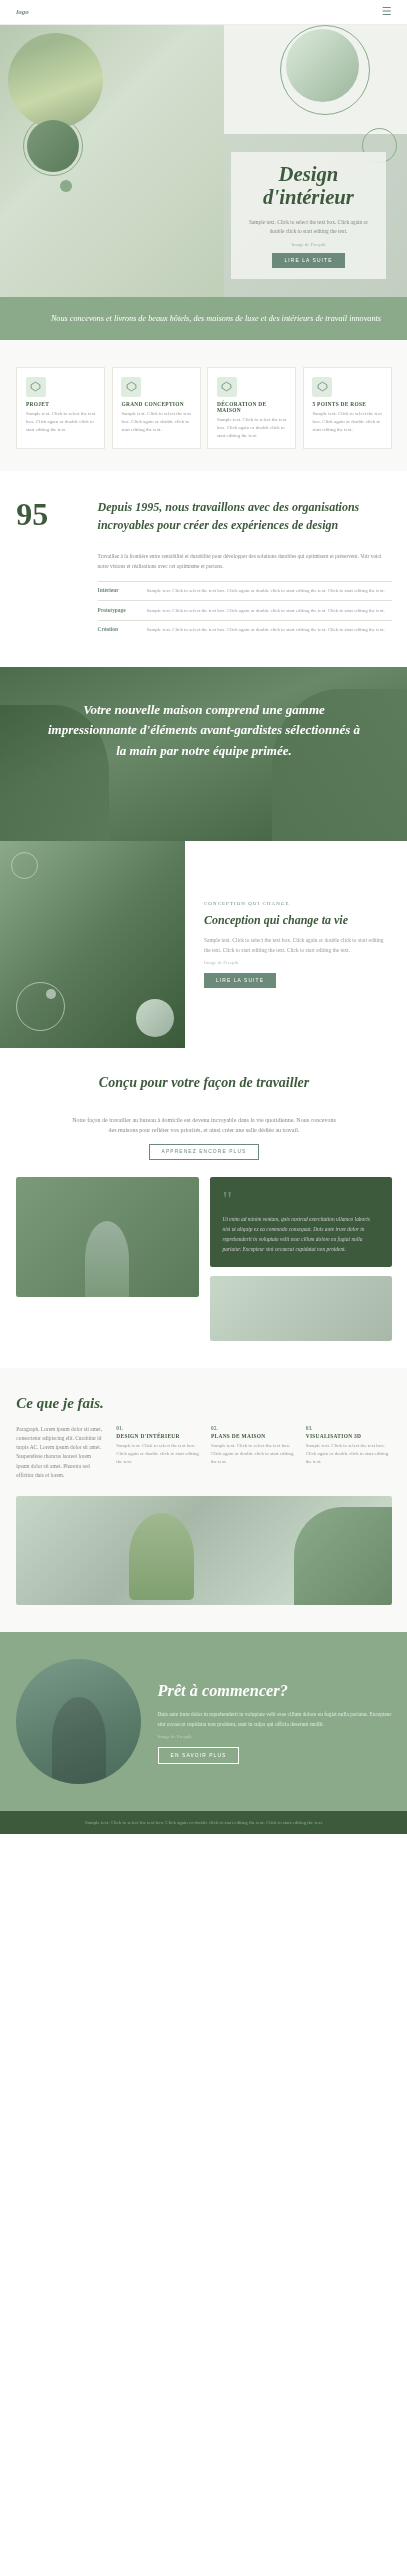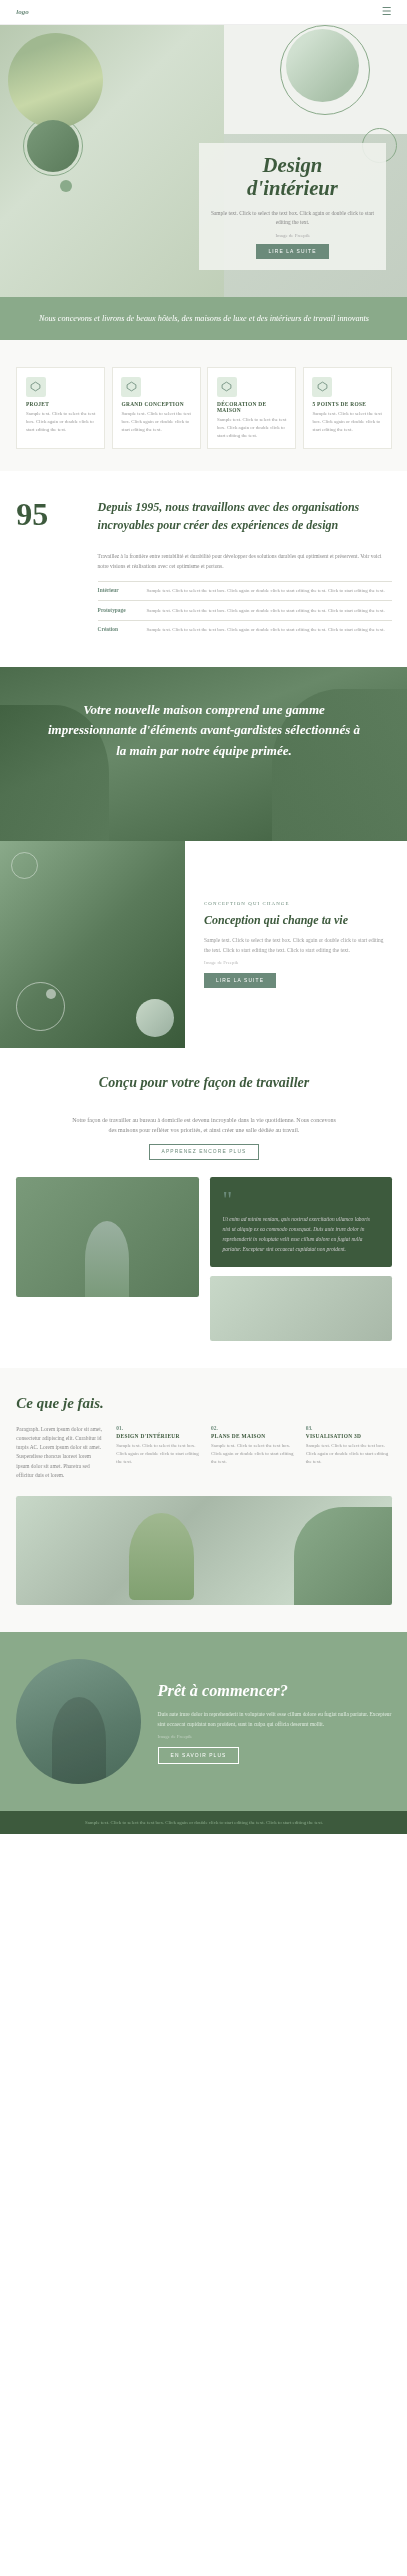--- a/index.html
+++ b/index.html
@@ -36,31 +36,31 @@
   <div style="position:absolute; top:95px; left:27px; width:52px; height:52px; border-radius:50%; overflow:hidden; z-index:2;">
     <div style="width:100%; height:100%; background:linear-gradient(135deg,#7a9a7a,#5a7a5a);"></div>
   </div>
 
   <div style="position:absolute; top:91px; left:23px; width:60px; height:60px; border-radius:50%; border:1.1px solid #8aaa8a; background:transparent; z-index:1;"></div>
 
   <div style="position:absolute; top:155px; left:60px; width:12px; height:12px; border-radius:50%; background:#8aaa8a; z-index:2;"></div>
 
   <div style="position:absolute; top:103px; right:11px; width:35px; height:35px; border-radius:50%; border:1.1px solid #8aaa8a; background:transparent; z-index:3;"></div>
 
-  <div style="position:absolute; bottom:27px; right:22px; width:187px; text-align:center; z-index:5; background:rgba(240,242,238,0.88); padding:11px;">
+  <div style="position:absolute; bottom:18px; right:22px; width:155px; text-align:center; z-index:5; background:rgba(240,242,238,0.88); padding:11px;">
     <h1 style="font-size:20.7px; color:#3d5a3d; line-height:1.15; margin-bottom:7.6px; font-style:italic; white-space:pre-line;">Design
 d'intérieur</h1>
     <p style="font-size:5.4px; color:#888; line-height:1.7; margin-bottom:5.4px;">Sample text. Click to select the text box. Click again or double click to start editing the text.</p>
     <p style="font-size:4.9px; color:#aaa; margin-bottom:6.5px;">Image de Freepik</p>
     <button style="background:#6b8a7a; color:#fff; border:none; padding:4.9px 12px; font-size:4.9px; cursor:pointer; letter-spacing:1.1px; text-transform:uppercase;">LIRE LA SUITE</button>
   </div>
 </section>
 
 <div style="background:#8aaa8a; padding:15px 27px;">
-  <p style="color:#fff; font-size:8.2px; text-align:center; line-height:1.6; font-style:italic;">Nous concevons et livrons de beaux hôtels, des maisons de luxe et des intérieurs de travail innovants</p>
+  <p style="color:#fff; font-size:8.2px; text-align:right; line-height:1.6; font-style:italic;">Nous concevons et livrons de beaux hôtels, des maisons de luxe et des intérieurs de travail innovants</p>
 </div>
 
 <section style="padding:22px 16.3px; background:#f9f9f7;">
   <div style="display:flex; gap:6.5px; margin-top:5.4px;">
 
     <div style="flex:1; background:#fff; padding:8.7px; border:0.5px solid #e8e8e0;">
       <div style="width:19.6px; height:19.6px; background:#e0ece0; border-radius:2.2px; display:flex; align-items:center; justify-content:center; margin-bottom:4.4px;">
         <svg width="11" height="11" viewBox="0 0 20 20">
             <polygon points="10,2 18,7 18,13 10,18 2,13 2,7" fill="none" stroke="#6b8a7a" stroke-width="1.5"></polygon>
           </svg>

